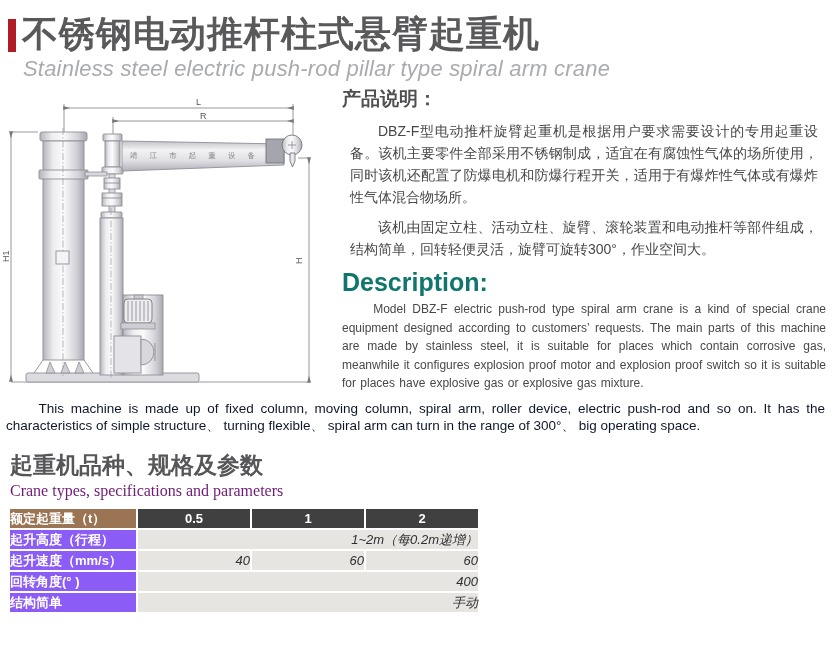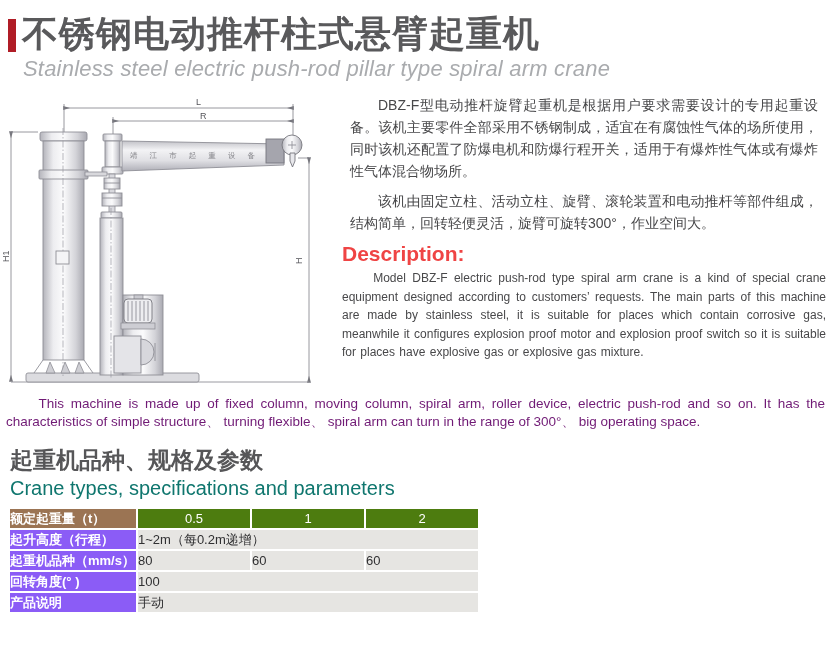--- a/index.html
+++ b/index.html
@@ -13,38 +13,38 @@
   .red-bar{width:8px;height:33px;background:#b01c26;margin:6px 6px 0 0;flex:none;}
   .title{font-size:36px;line-height:42px;color:#59595b;font-weight:700;margin:0;letter-spacing:1px;}
   .subtitle{font-size:22px;color:#a9abae;margin:1px 0 0 15px;letter-spacing:.2px;font-style:italic;}
 
   
   .content{display:flex;margin-top:4px;}
   .draw-wrap{width:336px;height:302px;flex:none;}
   .right-col{flex:1;padding:0 6px 0 6px;}
   .h-zh{font-size:19px;color:#4f4f51;font-weight:700;margin:0 0 3px 0;}
   .p-zh{font-size:14px;line-height:22px;color:#48484a;text-align:justify;margin:8px;text-indent:2em;}
-  .h-en{font-size:21px;color:#ef4444;font-weight:600;margin:7px 0 3px 0;}
+  .h-en{font-size:25px;color:#0f766e;font-weight:600;margin:7px 0 3px 0;}
   .p-en{font-size:12px;line-height:18.5px;color:#48484a;text-align:justify;margin:0;text-indent:2.6em;word-spacing:1px;}
 
-  .full-para{margin:7px 7px 0 6px;font-size:13.5px;line-height:17.5px;color:#701a75;
+  .full-para{margin:7px 7px 0 6px;font-size:13.5px;line-height:17.5px;color:#0f172a;
              text-align:justify;text-indent:2.4em;}
 
   
   .section-head{margin:15px 18px 0 10px;}
   .sec-zh{font-size:23px;color:#565658;font-weight:700;margin:0;}
-  .sec-en{font-size:20px;color:#0f766e;margin-top:1px;}
+  .sec-en{font-size:16px;color:#701a75;margin-top:1px;font-family:Liberation Serif, serif;}
 
   table.spec{border-collapse:separate;border-spacing:2px;margin:7px 0 0 8px;}
   table.spec td{height:19px;padding:0;font-size:13px;line-height:19px;vertical-align:middle;}
   td.c-label{background:#8b5cf6;color:#ffffff;font-weight:700;text-align:left;padding-left:9px;width:126px;}
   td.c-header{background:#9b7453;color:#ffffff;}
   td.c-label.c-header{background:#9b7453;margin-top:40px;}
-  td.c-val{background:#e6e5e2;color:#303032;text-align:left;}
-  td.c-hval{background:#4d7c0f;color:#ffffff;text-align:center;width:112px;}
+  td.c-val{background:#e6e5e2;color:#303032;text-align:right;font-style:italic;}
+  td.c-hval{background:#404040;color:#ffffff;text-align:center;width:112px;font-weight:bold;}
 
   
   .ln{stroke:#8e8e96;stroke-width:.9;fill:none;}
   .dim{stroke:#7d7d85;stroke-width:.8;fill:none;}
   .cl{stroke:#9a9aa2;stroke-width:.7;fill:none;stroke-dasharray:7 2 1.5 2;}
   .dimtxt{font-size:9px;fill:#55555a;font-family:"Liberation Sans",sans-serif;}
 </style>
 </head>
 <body>
 
@@ -156,20 +156,21 @@
             <rect x="121" y="237" width="34" height="6" fill="#cdcdd3" stroke="#8e8e96" stroke-width=".8"></rect>
           </g>
           <rect x="114" y="250" width="27" height="37" fill="#e4e4e8" stroke="#8e8e96" stroke-width=".9"></rect>
           <path d="M141,253 a13,13 0 0 1 0,26 z" fill="#d7d7dc" stroke="#8e8e96" stroke-width=".9"></path>
           <line class="ln" x1="155" y1="257" x2="155" y2="275"></line>
         </g>
       </svg>
     </div>
 
     <div class="right-col">
+      <h2 class="h-zh">产品说明：</h2>
       <p class="p-zh">DBZ-F型电动推杆旋臂起重机是根据用户要求需要设计的专用起重设备。该机主要零件全部采用不锈钢制成，适宜在有腐蚀性气体的场所使用，同时该机还配置了防爆电机和防爆行程开关，适用于有爆炸性气体或有爆炸性气体混合物场所。</p>
       <p class="p-zh">该机由固定立柱、活动立柱、旋臂、滚轮装置和电动推杆等部件组成，结构简单，回转轻便灵活，旋臂可旋转300°，作业空间大。</p>
       <h2 class="h-en">Description:</h2>
       <p class="p-en">Model DBZ-F electric push-rod type spiral arm crane is a kind of special crane equipment designed according to customers’  requests. The main parts of this machine are made by stainless steel, it is suitable for places which contain corrosive gas, meanwhile it configures explosion proof motor and explosion proof switch so it is suitable for places have explosive gas or explosive gas mixture.</p>
     </div>
   </div>
 
   <p class="full-para">This machine is made up of fixed column, moving column, spiral arm, roller device, electric push-rod and so on. It has the characteristics of simple structure、 turning flexible、 spiral arm can turn in the range of 300°、 big operating space.</p>
 
   <div class="section-head">
@@ -189,29 +190,29 @@
           <td class="c-label c-header">额定起重量（t）</td>
           <td class="c-hval">0.5</td>
           <td class="c-hval">1</td>
           <td class="c-hval">2</td>
         </tr>
         <tr>
           <td class="c-label">起升高度（行程）</td>
           <td class="c-val" colspan="3">1~2m（每0.2m递增）</td>
         </tr>
         <tr>
-          <td class="c-label">起重机品种（mm/s）</td>
-          <td class="c-val">80</td>
+          <td class="c-label">起升速度（mm/s）</td>
+          <td class="c-val">40</td>
           <td class="c-val">60</td>
           <td class="c-val">60</td>
         </tr>
         <tr>
           <td class="c-label">回转角度(°  )</td>
-          <td class="c-val" colspan="3">100</td>
-        </tr>
-        <tr>
-          <td class="c-label">产品说明</td>
+          <td class="c-val" colspan="3">400</td>
+        </tr>
+        <tr>
+          <td class="c-label">结构简单</td>
           <td class="c-val" colspan="3">手动</td>
         </tr>
       </tbody>
   </table>
 
 </div>
 
 </body></html>

